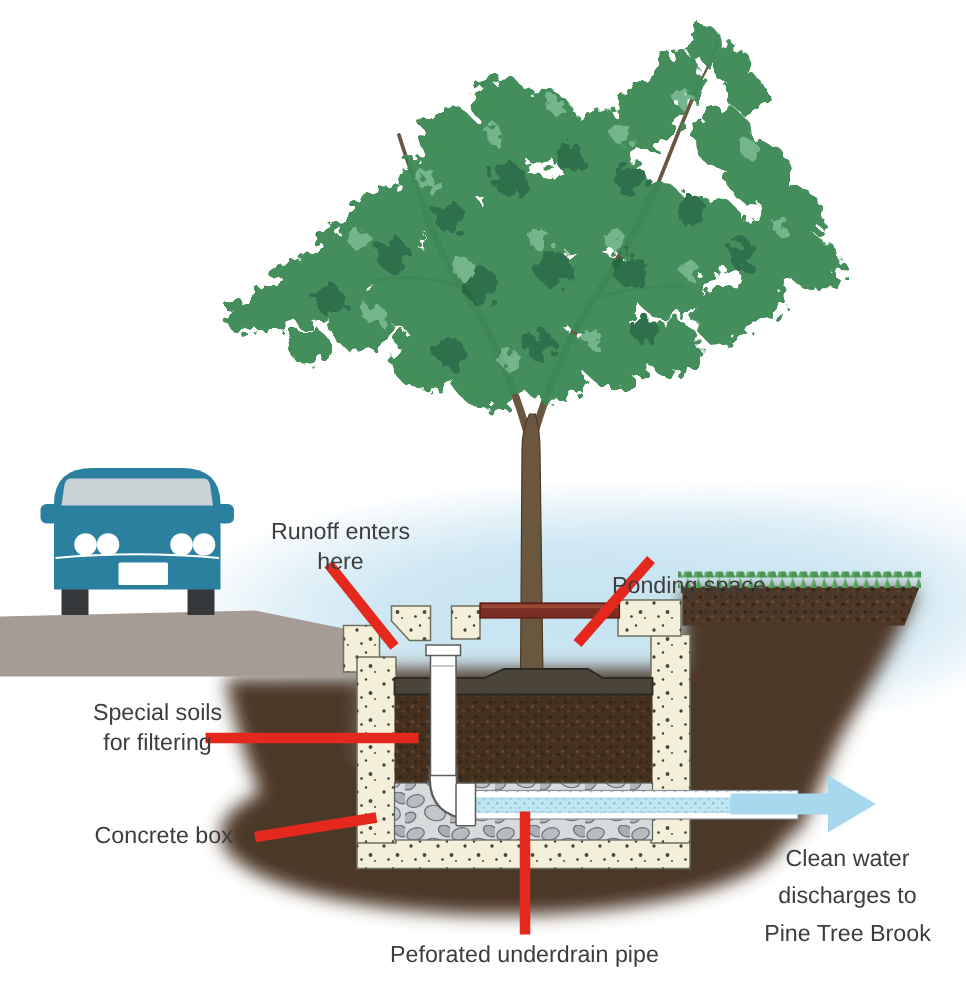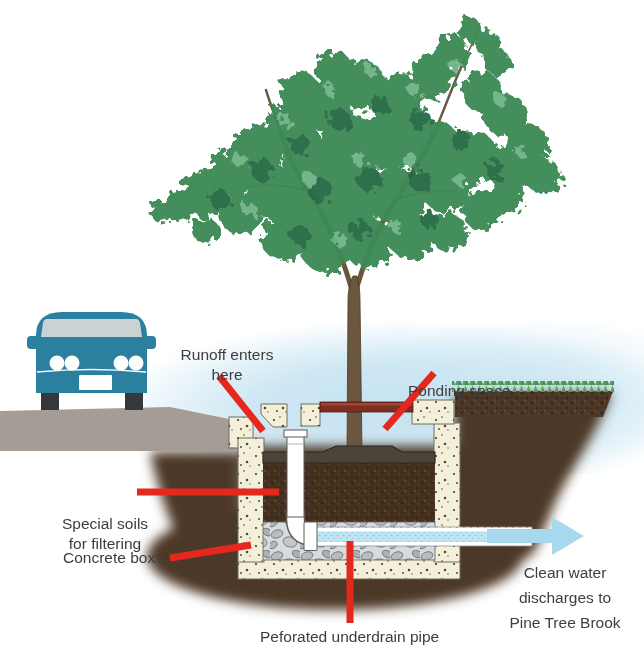--- a/index.html
+++ b/index.html
@@ -7,21 +7,21 @@
          font-family:"Liberation Sans",sans-serif;}
   .sky{position:absolute;left:138px;top:322px;width:506px;height:152px;
        background:
          radial-gradient(ellipse 60% 62% at 52% 58%, #c6e3f1 0%, #cde7f3 48%, rgba(205,231,243,.55) 72%, rgba(255,255,255,0) 96%),
          radial-gradient(ellipse 40% 55% at 80% 45%, rgba(200,228,242,.8) 0%, rgba(255,255,255,0) 90%);}
   svg{position:absolute;left:0;top:0;}
   .lbl{position:absolute;color:#3d3d3d;font-size:15.5px;line-height:1.3;text-align:center;}
   .nowrap{white-space:nowrap;}
   .lbl-runoff{left:177px;top:345px;width:100px;}
   .lbl-ponding{left:408px;top:353px;margin-top:28px;}
-  .lbl-soils{left:53px;top:466px;width:104px;margin-top:48px;}
+  .lbl-soils{left:53px;top:466px;width:104px;}
   .lbl-concrete{left:63px;top:548px;}
   .lbl-underdrain{left:260px;top:627px;}
   .lbl-discharge{left:504px;top:561px;width:122px;line-height:1.61;}
 </style>
 </head>
 <body>
 
 <div class="stage">
 
   <div class="sky"></div>

